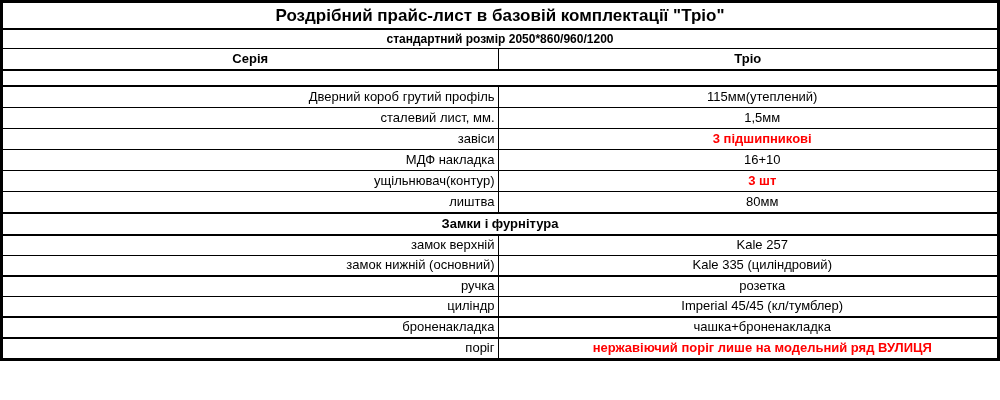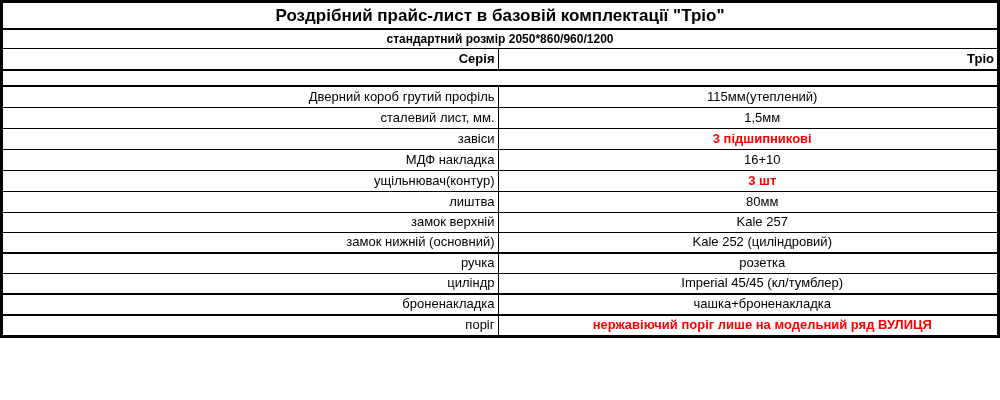--- a/index.html
+++ b/index.html
@@ -41,21 +41,21 @@
   }
   tr.r-sub td {
     height: 18px;
     font-size: 12px;
     font-weight: bold;
     text-align: center;
   }
   tr.r-head td {
     height: 20px;
     font-weight: bold;
-    text-align: right;
+    text-align: center;
     border-bottom-width: 2px;
   }
   tr.r-empty td {
     height: 14px;
     border-bottom-width: 2px;
   }
   tr.r-data td { height: 20px; }
   tr.r-data td.label { text-align: right; }
   tr.r-data td.value { text-align: center; padding-left: 32px; }
   tr.r-section td {
@@ -117,28 +117,31 @@
   </tr>
   <tr class="r-data">
     <td class="label">ущільнювач(контур)</td>
     <td class="value red">3 шт</td>
   </tr>
   <tr class="r-data">
     <td class="label">лиштва</td>
     <td class="value">80мм</td>
   </tr>
 
+  <tr class="r-section">
+    <td colspan="2">Замки і фурнітура</td>
+  </tr>
 
   <tr class="r-data r-hw">
     <td class="label">замок верхній</td>
     <td class="value">Kale 257</td>
   </tr>
   <tr class="r-data r-hw r-div">
     <td class="label">замок нижній (основний)</td>
-    <td class="value">Kale 252 (циліндровий)</td>
+    <td class="value">Kale 335 (циліндровий)</td>
   </tr>
   <tr class="r-data r-hw">
     <td class="label">ручка</td>
     <td class="value">розетка</td>
   </tr>
   <tr class="r-data r-hw r-div">
     <td class="label">циліндр</td>
     <td class="value">Imperial 45/45 (кл/тумблер)</td>
   </tr>
   <tr class="r-data r-hw r-div">

